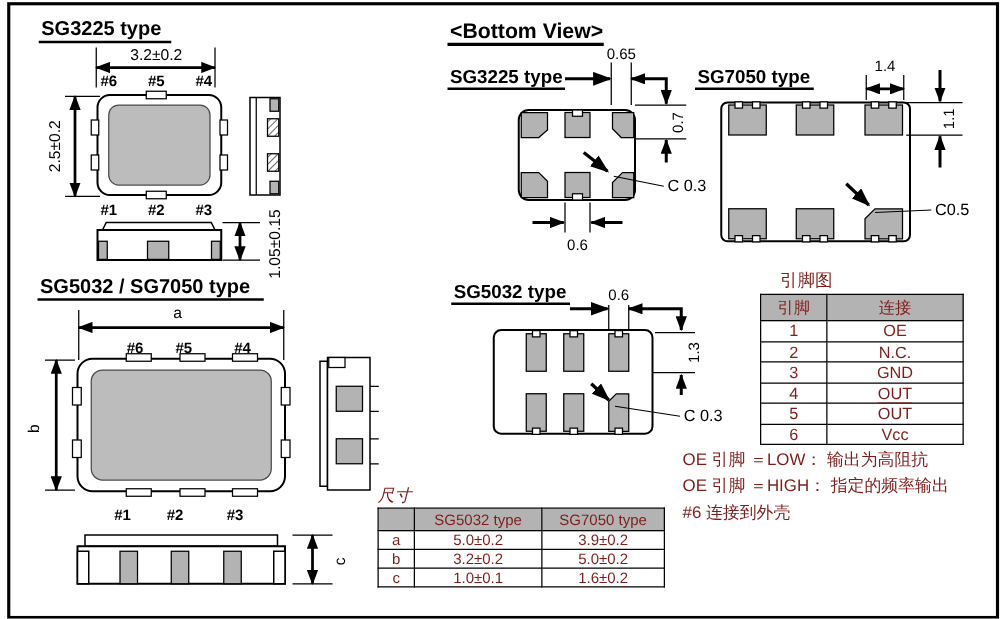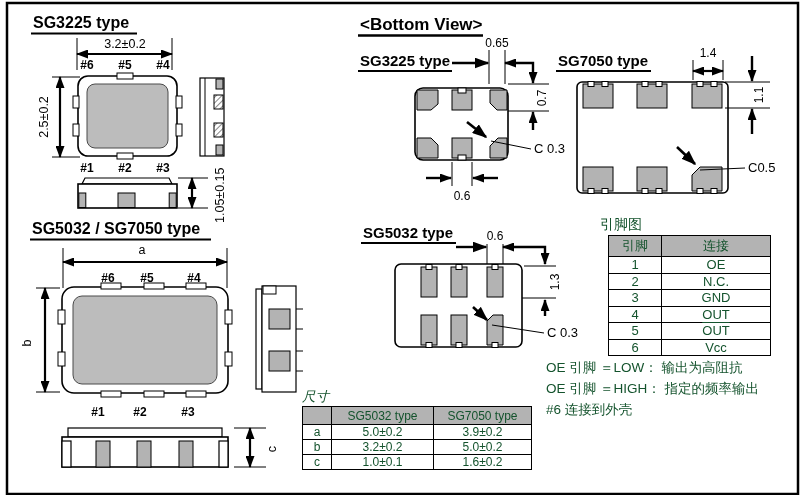--- a/index.html
+++ b/index.html
@@ -1,17 +1,17 @@
 <!DOCTYPE html>
 <html><head>
 <meta charset="utf-8">
 <style>
   html,body{margin:0;padding:0;background:#fff;}
   .page{position:relative;width:803px;height:495px;background:#fff;overflow:hidden;
-        font-family:"Liberation Sans",sans-serif;color:#14532d;}
+        font-family:"Liberation Sans",sans-serif;color:#7f1d1d;}
   svg{position:absolute;left:0;top:0;}
   svg text{fill:#000;font-family:"Liberation Sans",sans-serif;}
   .t-big{font-size:17px;font-weight:bold;}
   .t-title{font-size:16px;font-weight:bold;}
   .t-sub{font-size:15px;font-weight:bold;}
   .t-dim{font-size:12px;}
   .t-dim2{font-size:12.5px;}
   .t-pin{font-size:12px;font-weight:600;}
   .t-cham{font-size:13px;}
   .outline{fill:#fff;stroke:#000;stroke-width:1.6;}
@@ -268,21 +268,21 @@
           <rect class="nick" x="456" y="342.5" width="6" height="5"></rect>
       <rect class="nick" x="492" y="342.5" width="6" height="5"></rect>
     </g>
 
     <line class="callout" x1="473" y1="307" x2="487" y2="320" marker-end="url(#ahBig)"></line>
     <line class="thin" x1="492" y1="325" x2="544" y2="333"></line>
     <text class="t-cham" x="547" y="337">C 0.3</text>
   </g>
 </svg>
 
-<div class="lbl" style="left:600px;top:216px;">引脚图</div>
+<div class="lbl" style="left:624px;top:216px;">引脚图</div>
 <table class="htable" id="pintable">
   <tbody>
         <tr>
     <th class="hd" style="width:52px;">引脚</th>
     <th class="hd" style="width:108px;">连接</th>
   </tr>
   <tr>
     <td>1</td>
     <td>OE</td>
   </tr>

